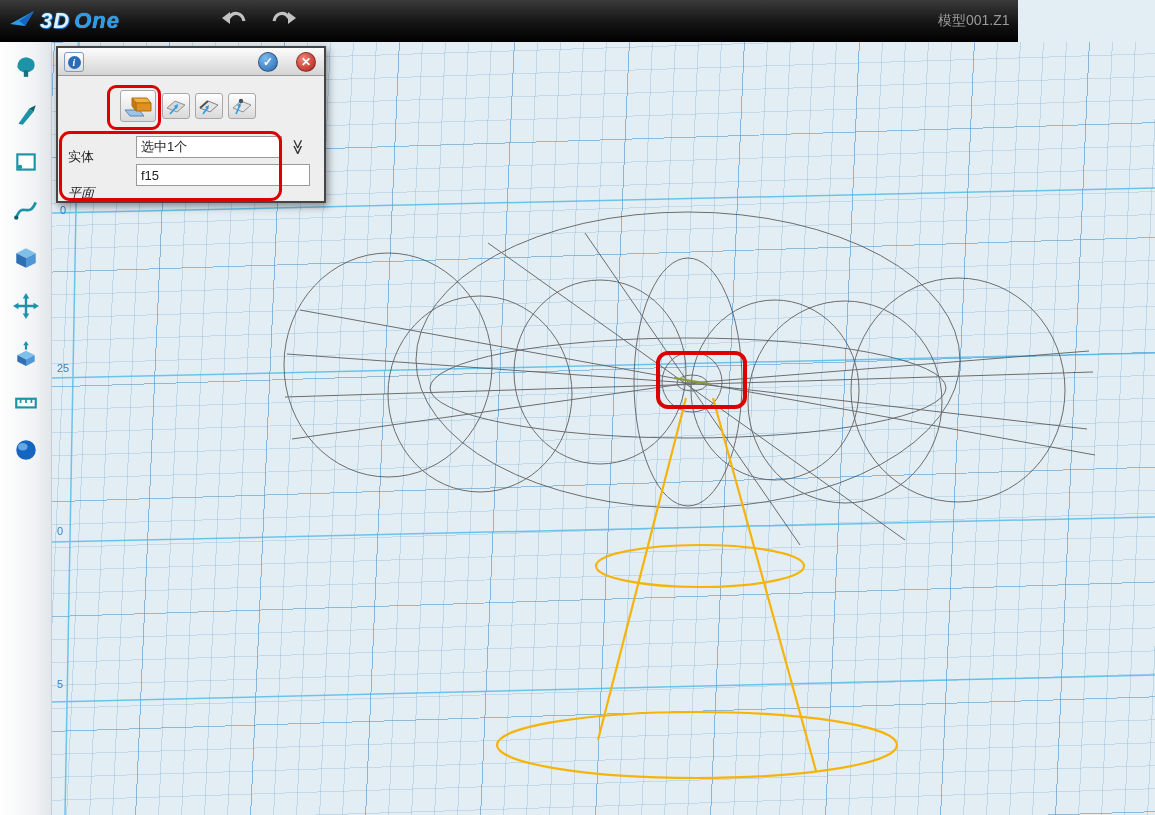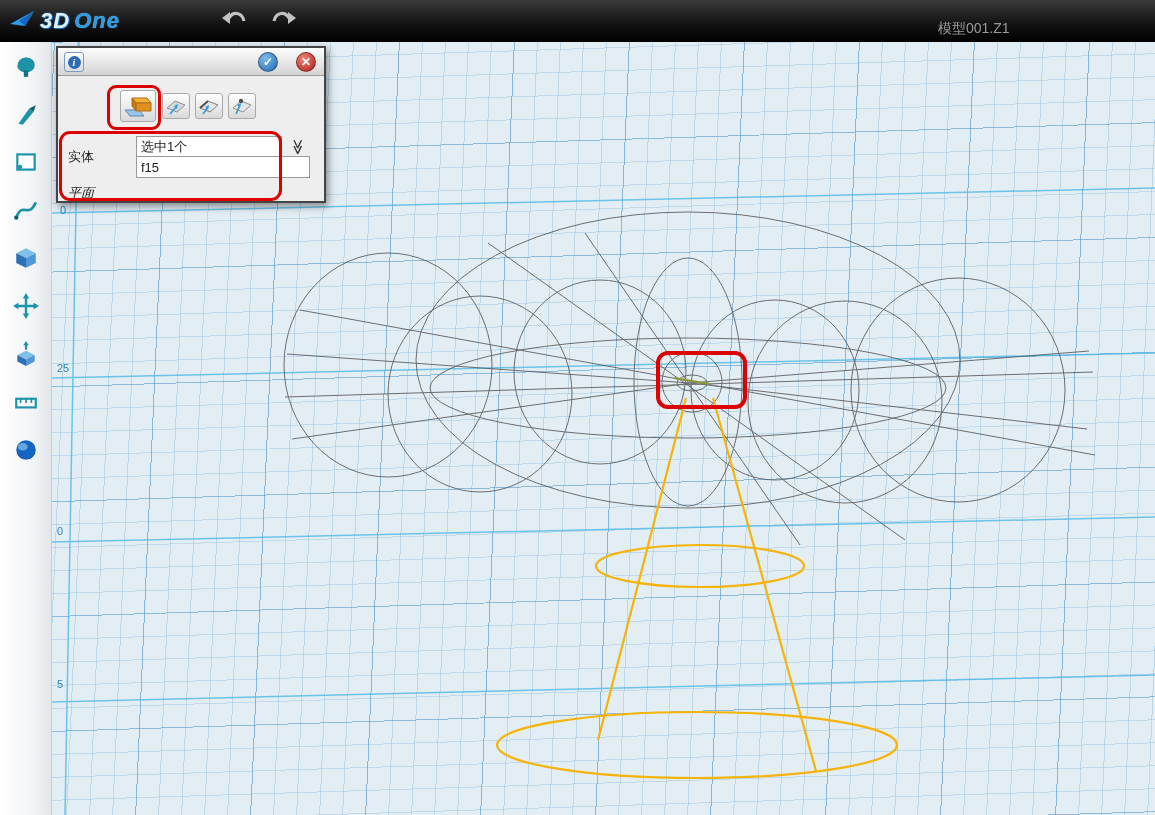--- a/index.html
+++ b/index.html
@@ -1,31 +1,31 @@
 <!DOCTYPE html>
 <html><head>
 <meta charset="utf-8">
 <style>
   * { margin:0; padding:0; box-sizing:border-box; }
   html,body { width:1155px; height:815px; overflow:hidden; font-family:"Liberation Sans", sans-serif; background:#e3edf4; }
   body { position:relative; }
 
   
-  .topbar { position:absolute; left:0; top:0; width:1155px; height:42px;
+  .topbar { position:absolute; left:0; top:0; width:1018px; height:42px;
     background:linear-gradient(#3a3a3a,#141414 55%,#000); z-index:40;
     display:flex; align-items:center; }
   .logo { display:flex; align-items:center; margin-left:10px; gap:4px; }
   .logo-3d { font-size:22px; font-weight:bold; font-style:italic; color:#dff0ff;
     text-shadow:0 0 2px #2e9be6, 1px 1px 0 #1565c0; letter-spacing:1px; }
   .logo-one { font-size:22px; font-weight:bold; font-style:italic; color:#2e9be6;
     text-shadow:0 0 1px #9fd4ff; letter-spacing:1px;text-align:center; }
   .histbtn { background:transparent; border:none; width:36px; height:34px; margin-left:14px;
     cursor:pointer; display:flex; align-items:center; justify-content:center; }
   .histbtn:first-of-type { margin-left:96px; }
-  .wintitle { position:absolute; left:938px; top:20px; color:#9a9a9a; font-size:14px; }
+  .wintitle { position:absolute; left:938px; top:12px; color:#9a9a9a; font-size:14px; }
 
   
   .sidebar { position:absolute; left:0; top:42px; width:52px; height:773px;
     background:linear-gradient(90deg,#ffffff,#f0f2f4 70%,#e2e6ea);
     border-right:1px solid #c9ced3; z-index:10; }
   .sbtn { width:52px; height:48px; background:transparent; border:none; cursor:pointer;
     display:flex; align-items:center; justify-content:center; }
 
   
   .canvas { position:absolute; left:52px; top:42px; width:1103px; height:773px; overflow:hidden; }
@@ -69,21 +69,21 @@
     background:linear-gradient(#ffffff,#d9d9d9); display:flex; align-items:center; justify-content:center; }
   .pick1 { left:62px;  top:42px; width:36px; height:32px; }
   .pick2 { left:104px; top:45px; width:28px; height:26px; }
   .pick3 { left:137px; top:45px; width:28px; height:26px; }
   .pick4 { left:170px; top:45px; width:28px; height:26px; }
   .fld-label { position:absolute; left:10px; font-size:13px; color:#1a1a1a;margin-top:8px; }
   .lbl1 { top:92px; } .lbl2 { top:128px;font-style:italic; }
   .fld-input { position:absolute; height:22px; border:1px solid #9a9a9a; background:#fff;
     font-size:13px; padding:8px 4px; font-family:"Liberation Sans", sans-serif; color:#222; }
   .inp1 { left:78px; top:88px;  width:146px; }
-  .inp2 { left:78px; top:108px; width:174px; }
+  .inp2 { left:78px; top:116px; width:174px; }
   .expand-chevron { position:absolute; left:231px; top:90px; width:18px; height:18px;
     font-size:15px; color:#333; cursor:pointer; transform:rotate(90deg);
     display:flex; align-items:center; justify-content:center; }
 </style>
 </head>
 <body>
 
 <div class="topbar">
   <div class="logo">
     <svg width="26" height="20" viewBox="0 0 26 20">

